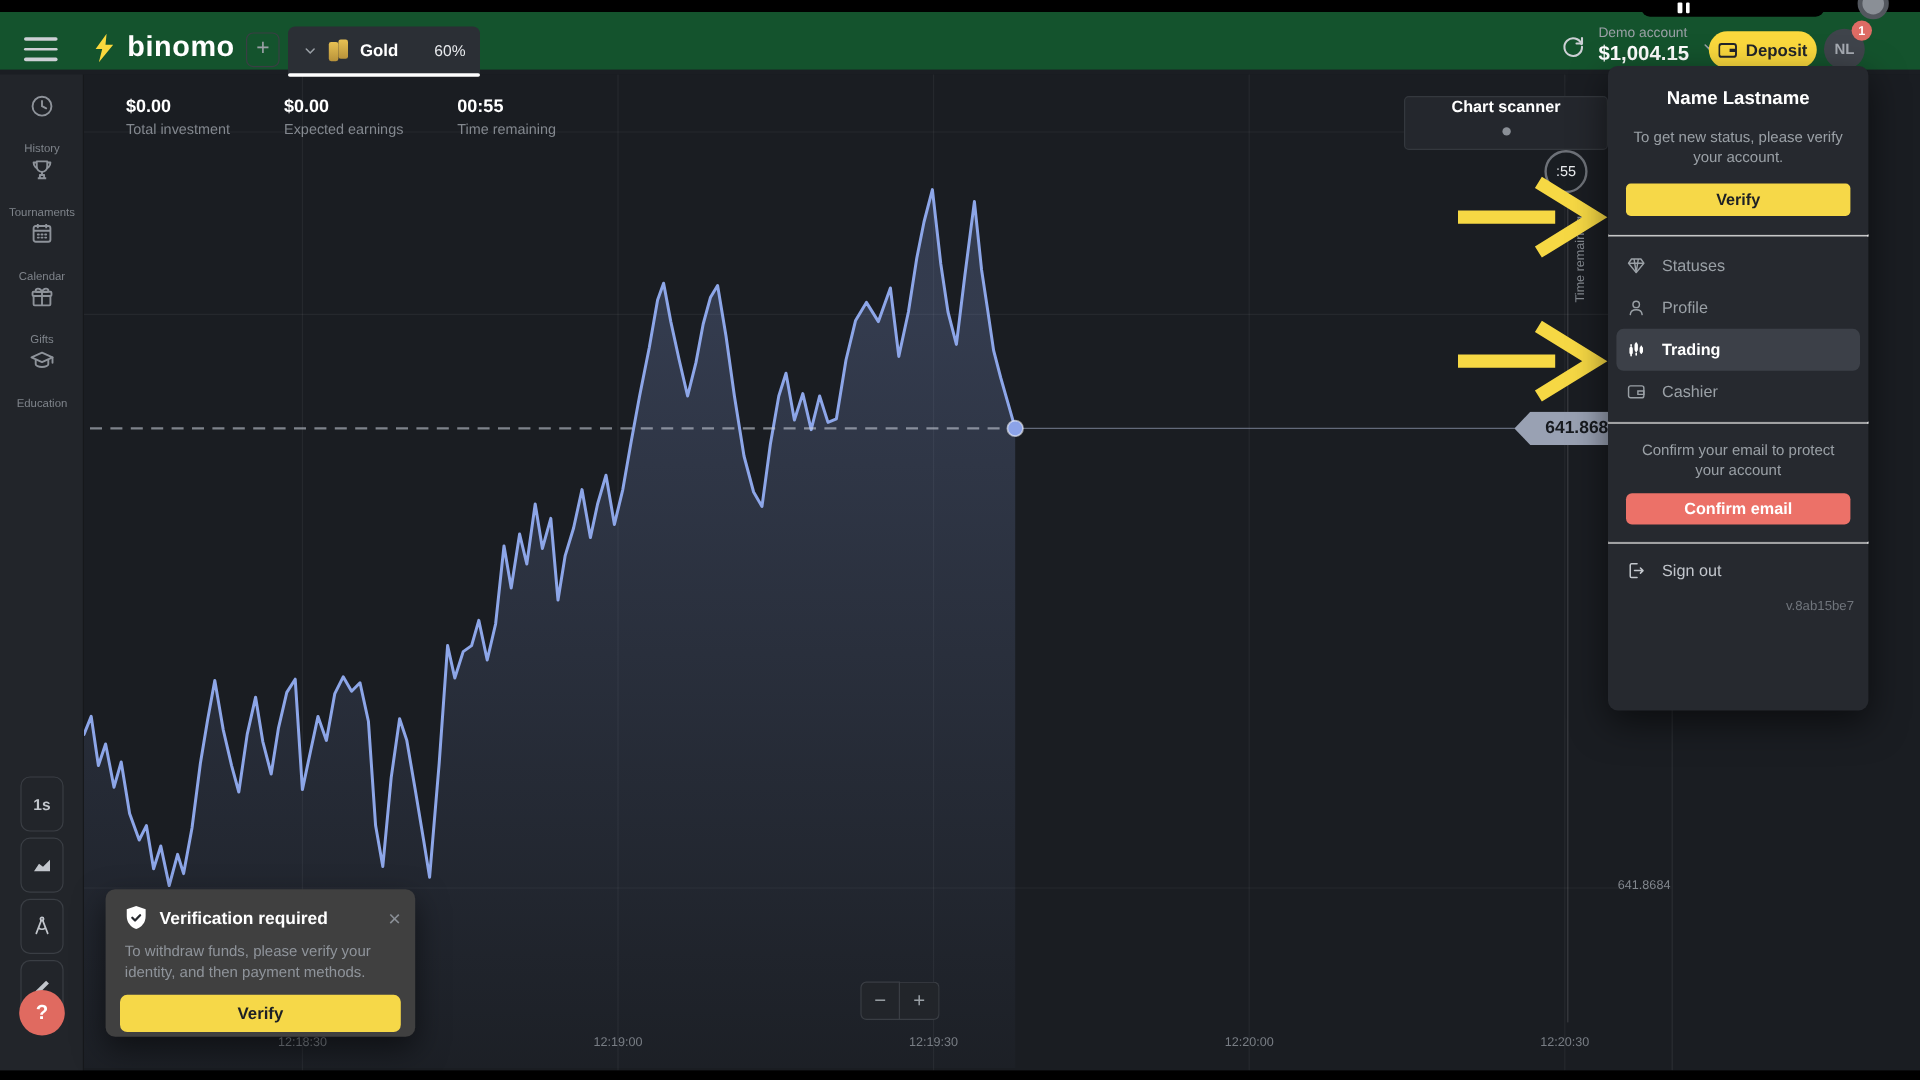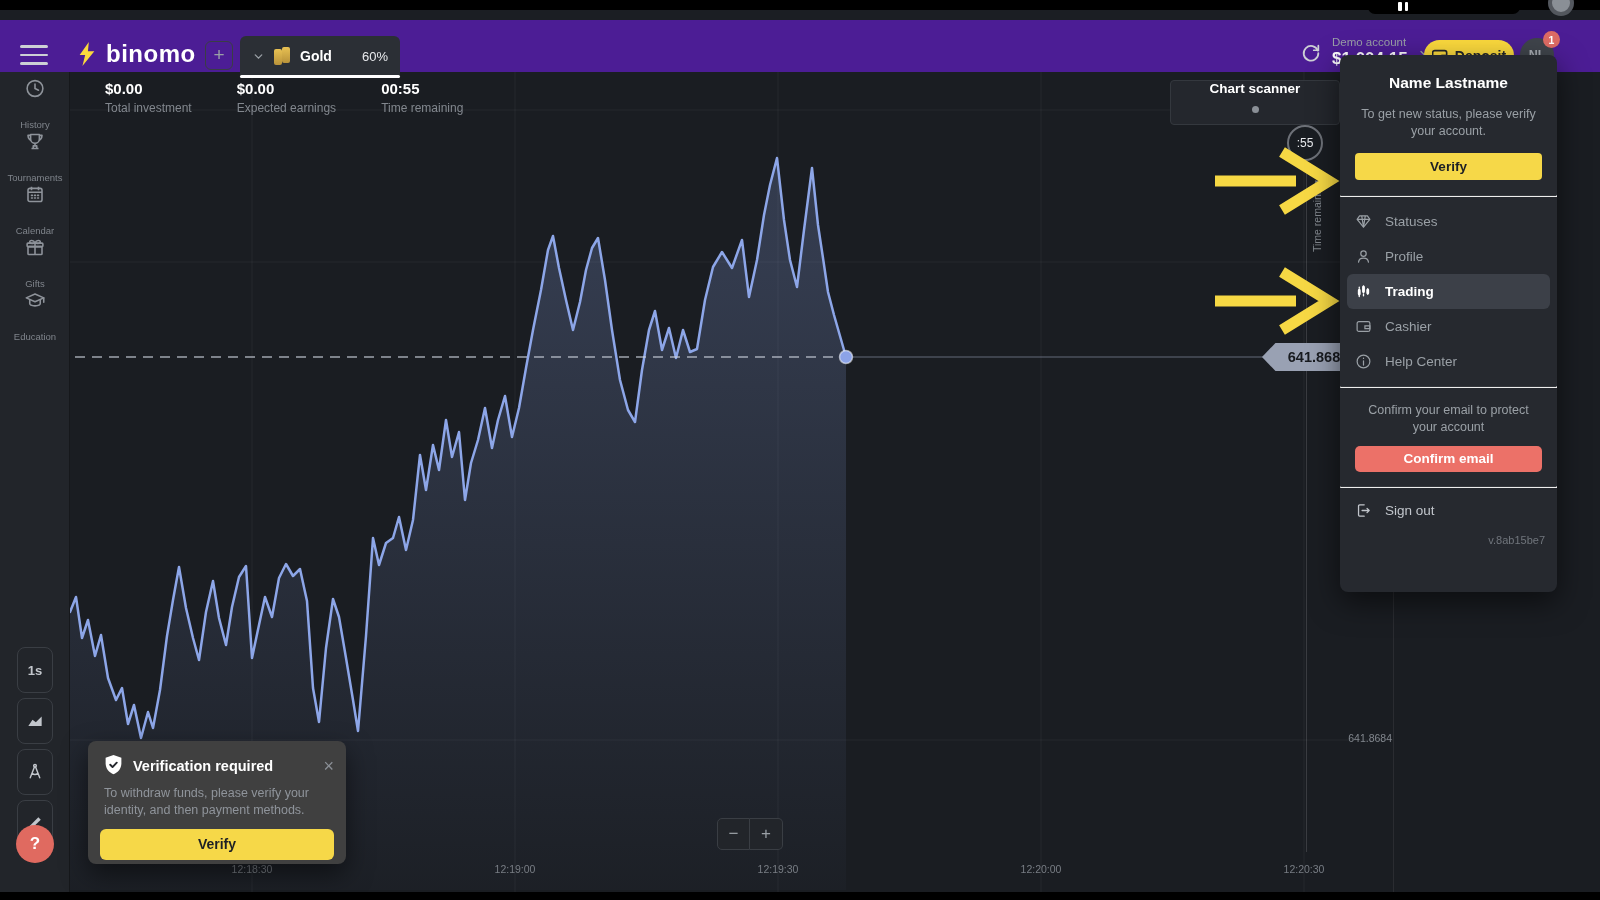--- a/index.html
+++ b/index.html
@@ -15,21 +15,21 @@
   }
   
   .os-strip-top { position:absolute; left:0; top:0; width:1600px; height:10px; background:#000; z-index:40; }
   .rec-pill { position:absolute; left:1368px; top:0; width:152px; height:14px; background:#000; border-radius:0 0 7px 7px; z-index:41; }
   .rec-pause { position:absolute; left:30px; top:2px; width:14px; height:9px; display:flex; gap:3px; }
   .rec-pause span { width:3.5px; height:9px; background:#fff; border-radius:1px; }
   .rec-circle { position:absolute; left:1548px; top:-10px; width:26px; height:26px; border-radius:50%; background:#8a8f96; border:4px solid #53575e; z-index:41; }
   .os-strip-bottom { position:absolute; left:0; top:892px; width:1600px; height:8px; background:#000; z-index:40; }
 
   
-  .topbar { position:absolute; left:0; top:20px; width:1600px; height:52px; background:#4c1d95; z-index:20; }
+  .topbar { position:absolute; left:0; top:6px; width:1600px; height:52px; background:#14532d; z-index:20; }
   .hamburger { position:absolute; left:20px; top:25px; width:28px; height:20px; display:flex; flex-direction:column; justify-content:space-between; cursor:pointer; }
   .hamburger span { height:2.6px; background:#cdd0d5; border-radius:2px; }
   .logo { position:absolute; left:76px; top:20px; display:flex; align-items:center; gap:8px; }
   .logo-text { font-size:24px; font-weight:bold; letter-spacing:0.5px; color:#fff; }
   .plus-btn { position:absolute; left:205px; top:21px; width:28px; height:29px; border:1px solid #3a3e44; border-radius:6px; color:#9aa0a6; font-size:19px; line-height:26px; text-align:center; cursor:pointer; }
   .asset-tab { position:absolute; left:240px; top:16px; width:160px; height:40px; background:#2b2f35; border-radius:6px 6px 0 0; display:flex; align-items:center; padding:0 12px; gap:9px; cursor:pointer; }
   .asset-tab::after { content:""; position:absolute; left:0; right:0; bottom:-2px; height:3px; background:#fff; border-radius:2px; }
   .asset-name { font-size:14px; font-weight:bold; color:#fff; flex:1 0 auto; }
   .asset-payout { font-size:13px; color:#e8eaed; }
   .gold-icon { width:17px; height:18px; position:relative; }
@@ -312,27 +312,20 @@
         </svg>
       <span>Trading</span>
     </div>
     <div class="menu-row">
       <svg class="ic" width="17" height="17" viewBox="0 0 24 24" fill="none" stroke="currentColor" stroke-width="1.7">
           <rect x="3" y="5" width="18" height="14" rx="2.5"></rect>
           <path d="M14 11h7v4h-7z"></path>
         </svg>
       <span>Cashier</span>
     </div>
-    <div class="menu-row">
-      <svg class="ic" width="17" height="17" viewBox="0 0 24 24" fill="none" stroke="currentColor" stroke-width="1.7" stroke-linecap="round">
-          <circle cx="12" cy="12" r="9"></circle>
-          <path d="M12 11v6M12 7.2v.4"></path>
-        </svg>
-      <span>Help Center</span>
-    </div>
   </div>
   <hr class="panel-sep">
   <div class="confirm-block">
     <div class="confirm-text">Confirm your email to protect your account</div>
     <div class="btn-confirm">Confirm email</div>
   </div>
   <hr class="panel-sep">
   <div class="signout-row">
     <svg class="ic" width="17" height="17" viewBox="0 0 24 24" fill="none" stroke="currentColor" stroke-width="1.8" stroke-linecap="round" stroke-linejoin="round">
         <path d="M13 4H6.5A1.5 1.5 0 0 0 5 5.5v13A1.5 1.5 0 0 0 6.5 20H13"></path>

